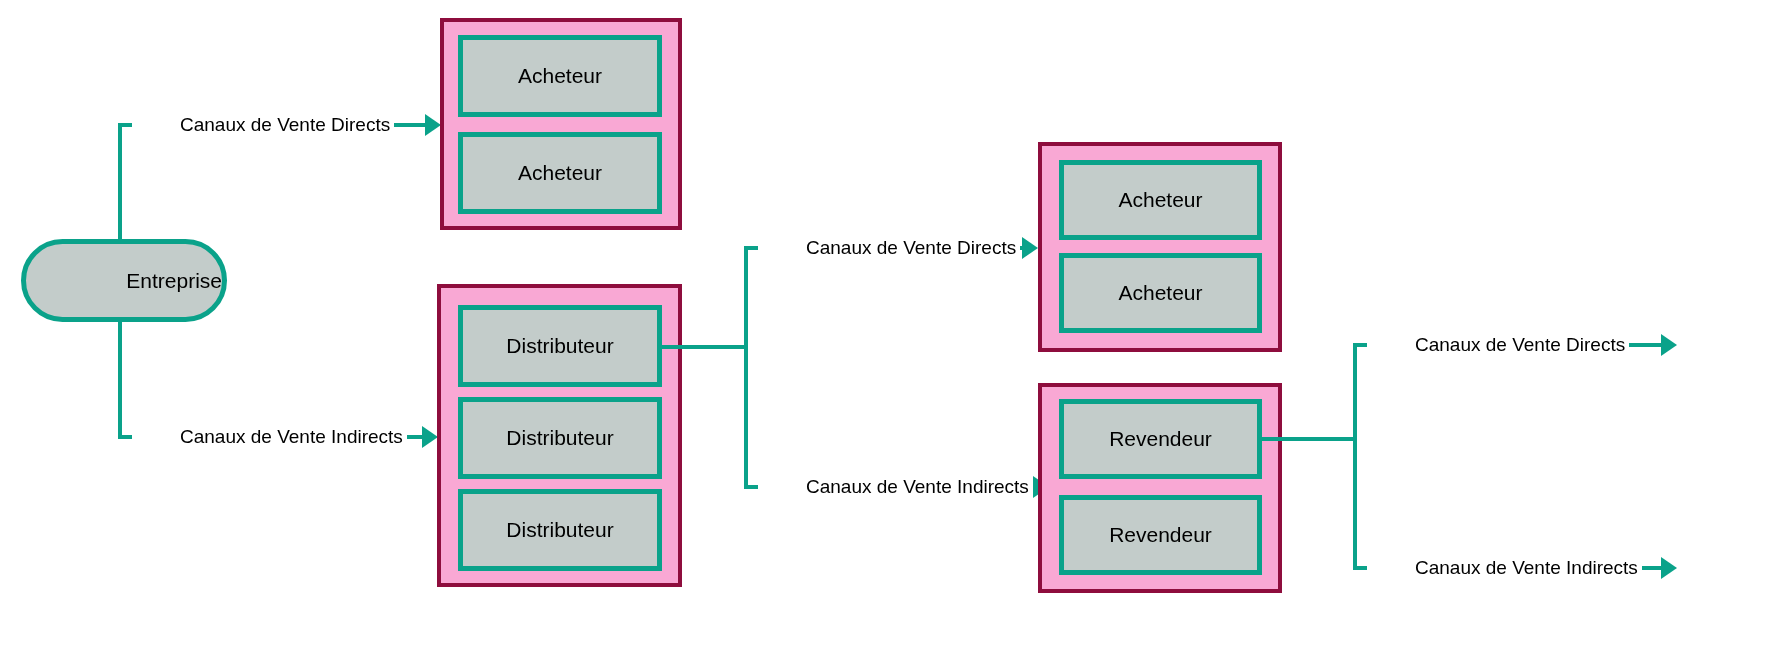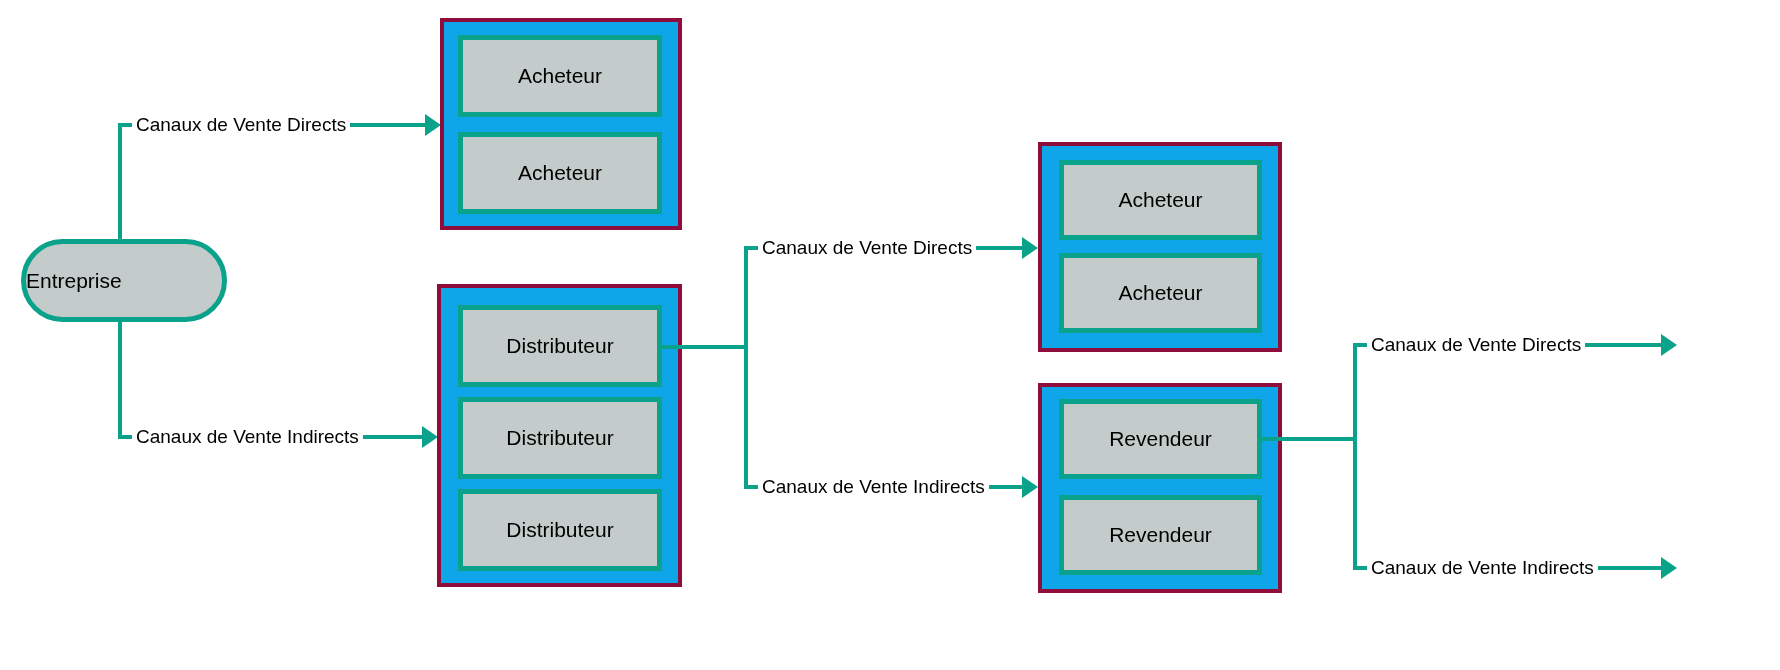--- a/index.html
+++ b/index.html
@@ -13,35 +13,35 @@
     position:relative;width:1780px;height:670px;background:#ffffff;
     font-family:"Liberation Sans",sans-serif;color:var(--text-color);
     overflow:hidden;
   }
   
   .vline{position:absolute;width:4px;background:var(--accent-teal);}
   .hline{position:absolute;height:4px;background:var(--accent-teal);}
   
   .assembly{position:absolute;display:flex;align-items:center;height:24px;}
   .stub{flex:0 0 auto;width:14px;height:4px;background:var(--accent-teal);}
-  .clabel{flex:0 0 auto;font-size:19px;line-height:24px;white-space:nowrap;padding:0 4px;color:var(--text-color);}
+  .clabel{flex:0 0 auto;font-size:19px;line-height:24px;white-space:nowrap;padding:0 4px;color:var(--text-color);margin-left:44px;}
   .cline{flex:1 1 auto;height:4px;background:var(--accent-teal);}
   .ahead{flex:0 0 auto;width:0;height:0;border-left:16px solid var(--accent-teal);
          border-top:11px solid transparent;border-bottom:11px solid transparent;}
   
   .group{position:absolute;box-sizing:border-box;border:4px solid var(--group-border);
-         background:#0ea5e9;display:flex;flex-direction:column;align-items:flex-start;}
+         background:#f9a8d4;display:flex;flex-direction:column;align-items:flex-start;}
   
   .node{box-sizing:border-box;border:5px solid var(--accent-teal);background:var(--node-fill);
         display:flex;align-items:center;justify-content:center;
         font-size:21px;color:var(--text-color);flex:0 0 auto;}
   
   .pill{position:absolute;left:21px;top:239px;width:206px;height:83px;box-sizing:border-box;
         border:5px solid var(--accent-teal);border-radius:42px;background:var(--node-fill);
-        display:flex;align-items:center;justify-content:flex-start;font-size:21px;color:var(--text-color);}
+        display:flex;align-items:center;justify-content:flex-end;font-size:21px;color:var(--text-color);}
 </style>
 </head>
 <body>
 
 <div class="canvas">
 
   <div class="pill">
     <span>Entreprise</span>
   </div>
 

